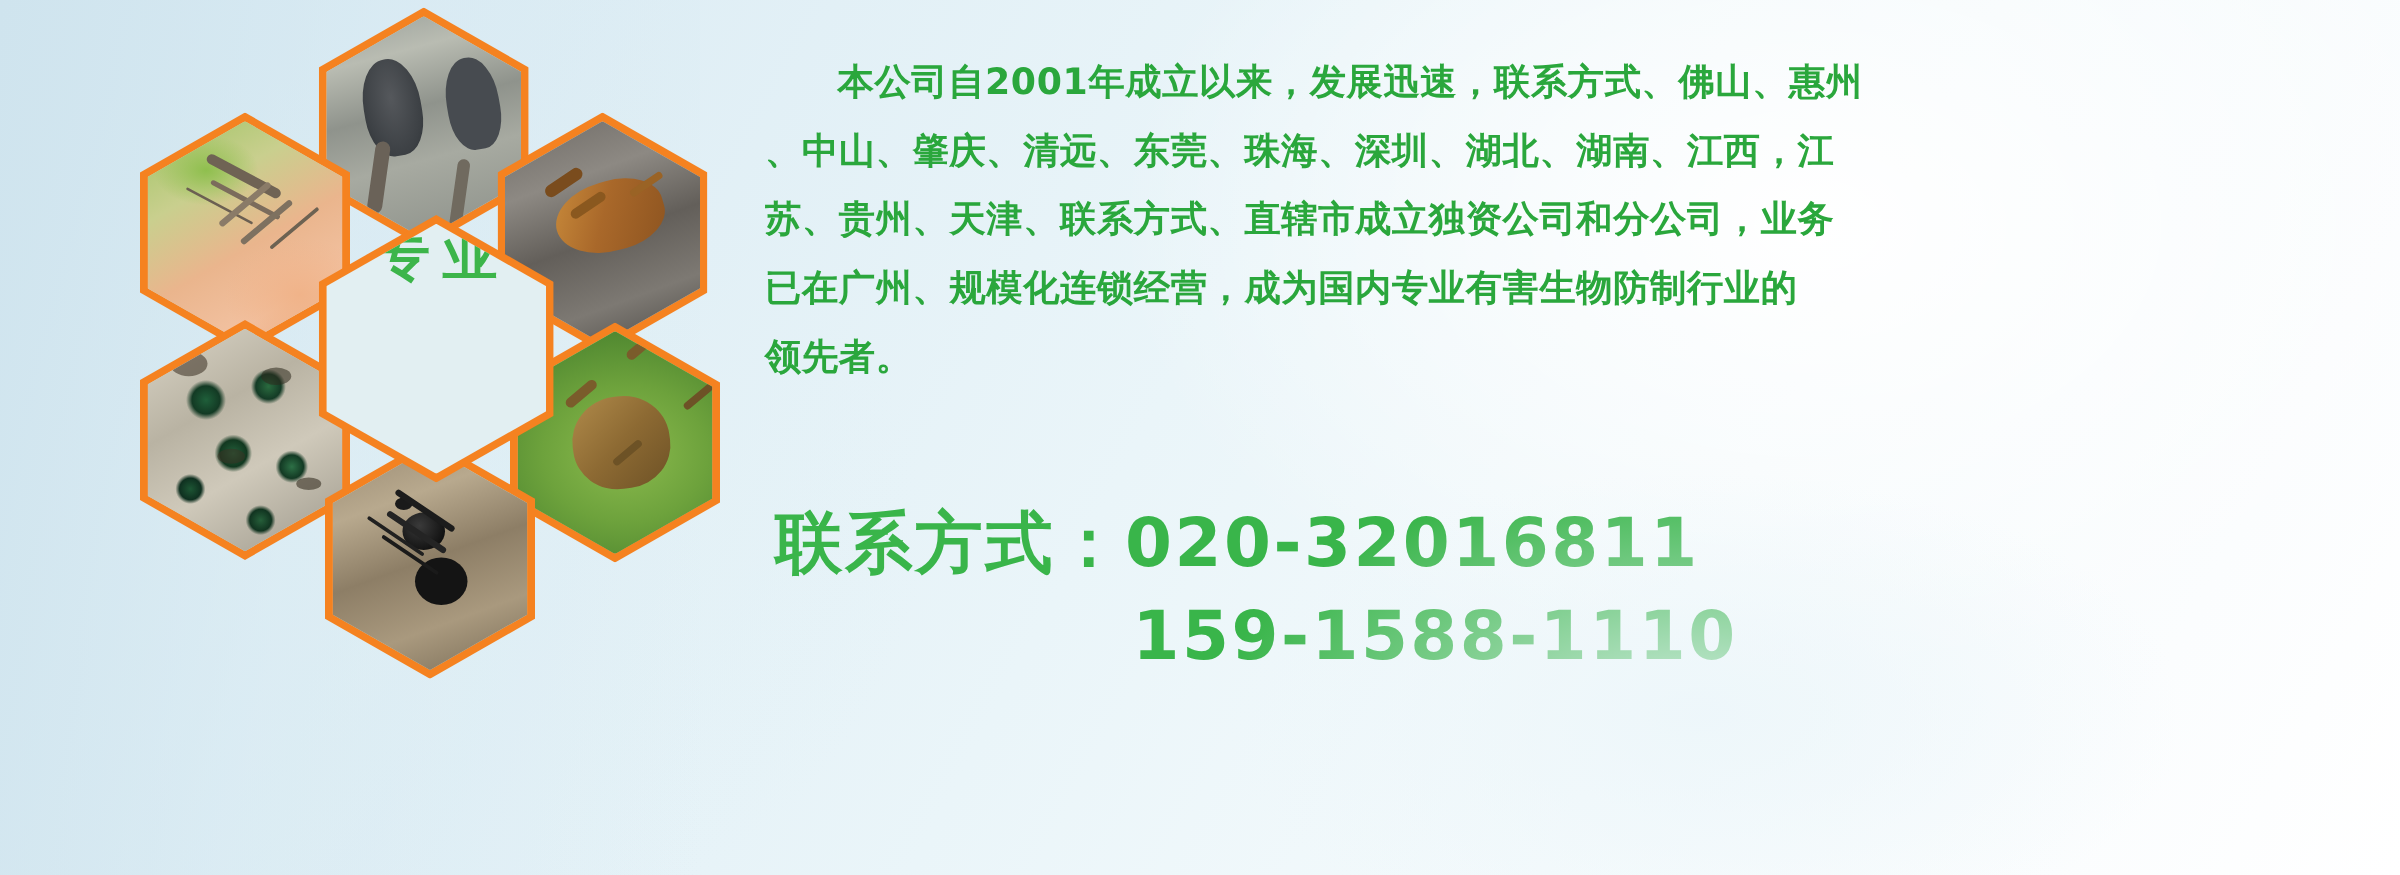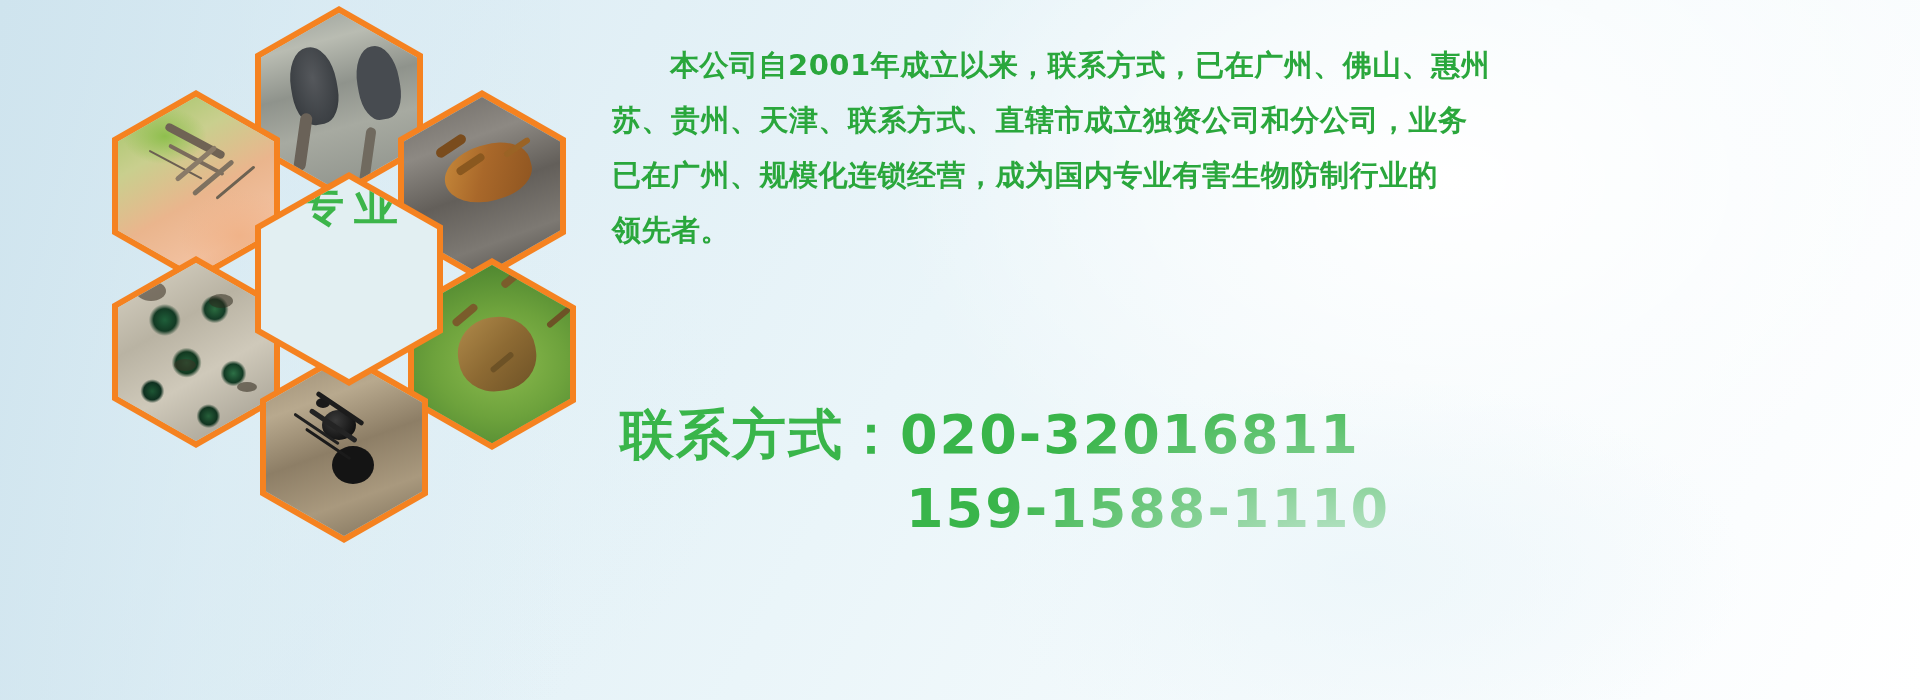--- a/index.html
+++ b/index.html
@@ -225,21 +225,22 @@
       <div class="inner">
         <div class="hex-text">
           <span>专业</span>
         </div>
       </div>
     </div>
 
   </div>
 
   <div id="copy">
-    <div class="line indent">本公司自2001年成立以来，联系方式，已在广州、佛山、惠州</div>
+    <div class="line indent">本公司自2001年成立以来，发展迅速，联系方式、佛山、惠州</div>
+    <div class="line">、中山、肇庆、清远、东莞、珠海、深圳、湖北、湖南、江西，江</div>
     <div class="line">苏、贵州、天津、联系方式、直辖市成立独资公司和分公司，业务</div>
     <div class="line">已在广州、规模化连锁经营，成为国内专业有害生物防制行业的</div>
     <div class="line">领先者。</div>
   </div>
 
   <div id="contact">
     <div class="ln">联系方式：020-32016811</div>
     <div class="ln second">159-1588-1110</div>
   </div>
 

